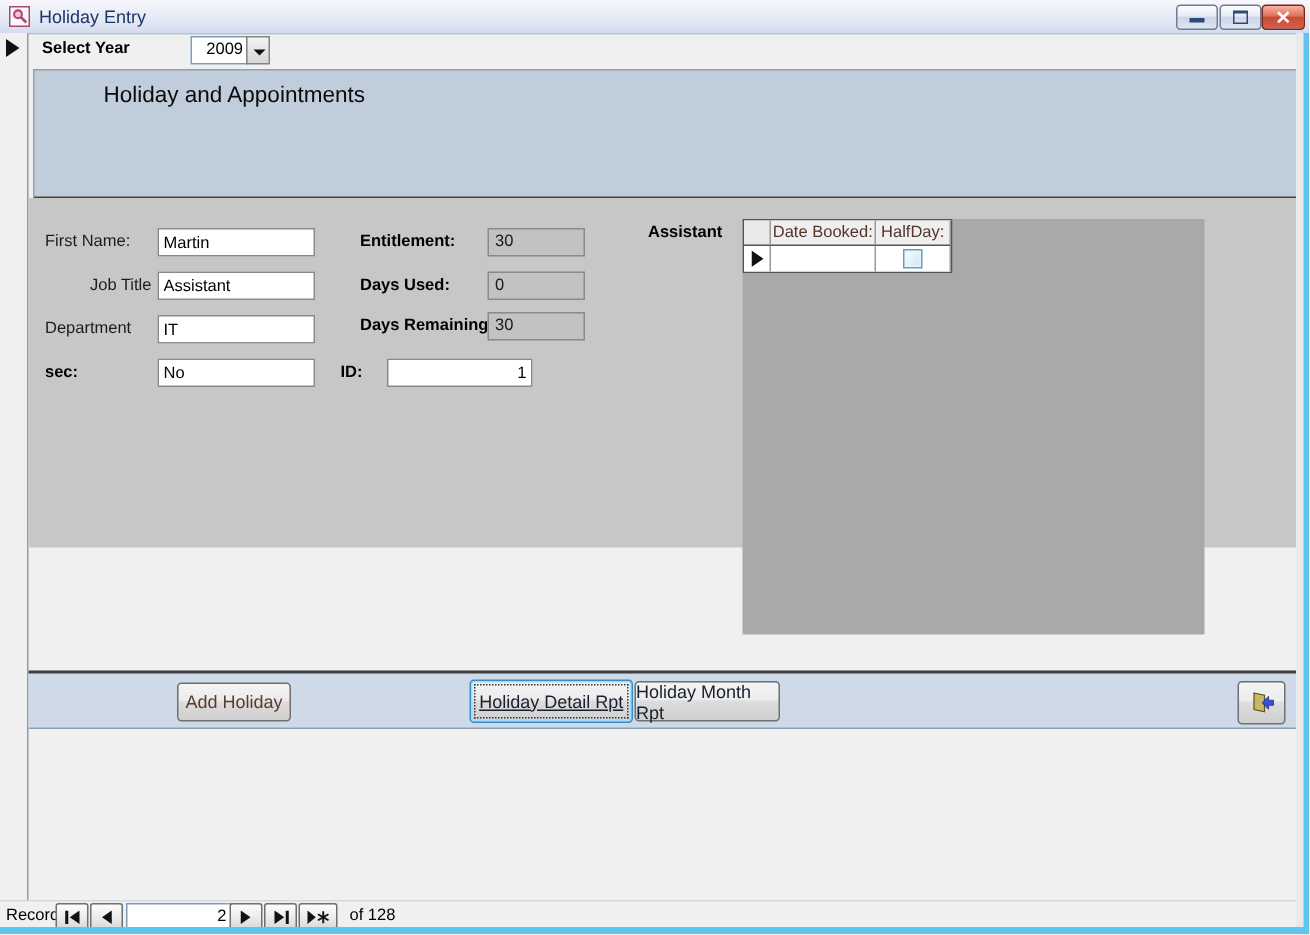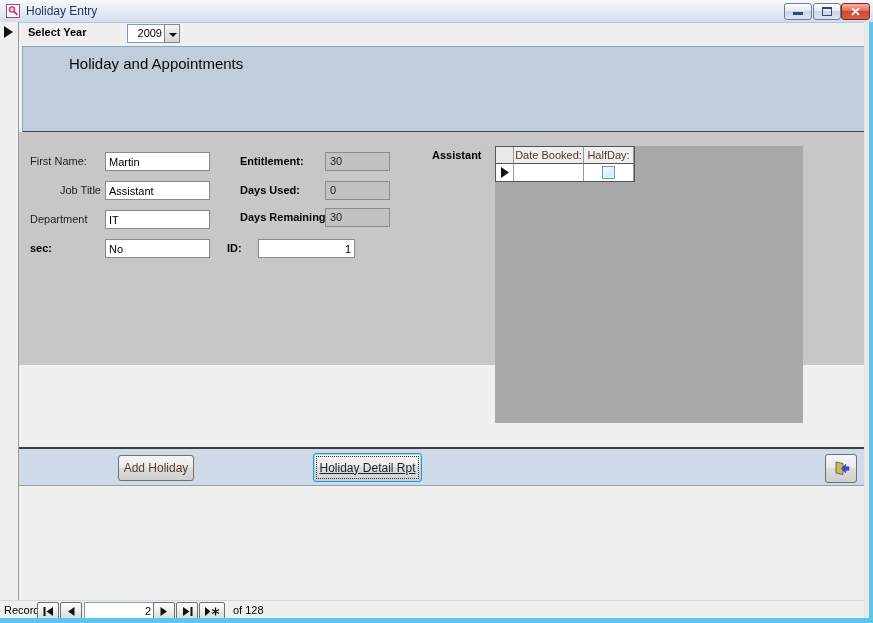--- a/index.html
+++ b/index.html
@@ -188,20 +188,23 @@
     </div>
   </div>
 
   <div class="footer">
     <div class="btn btn-add">
       <span>Add Holiday</span>
     </div>
     <div class="btn btn-detail">
       <span>Holiday Detail Rpt</span>
     </div>
+    <div class="btn btn-month">
+      <span>Holiday Month Rpt</span>
+    </div>
     <div class="btn btn-exit">
       <svg width="17" height="17" viewBox="0 0 17 17">
         <polygon points="3,2 10,3.5 10,14.5 3,13" fill="#c9b764" stroke="#5a5020" stroke-width="0.8"></polygon>
         <path d="M16,6.8 L12.7,6.8 L12.7,4.2 L8.4,8.5 L12.7,12.8 L12.7,10.2 L16,10.2 Z" fill="#3b4ed8" stroke="#1a2a8a" stroke-width="0.5"></path>
       </svg>
     </div>
   </div>
 
   <div class="navbar">
     <span class="nav-label">Record:</span>

